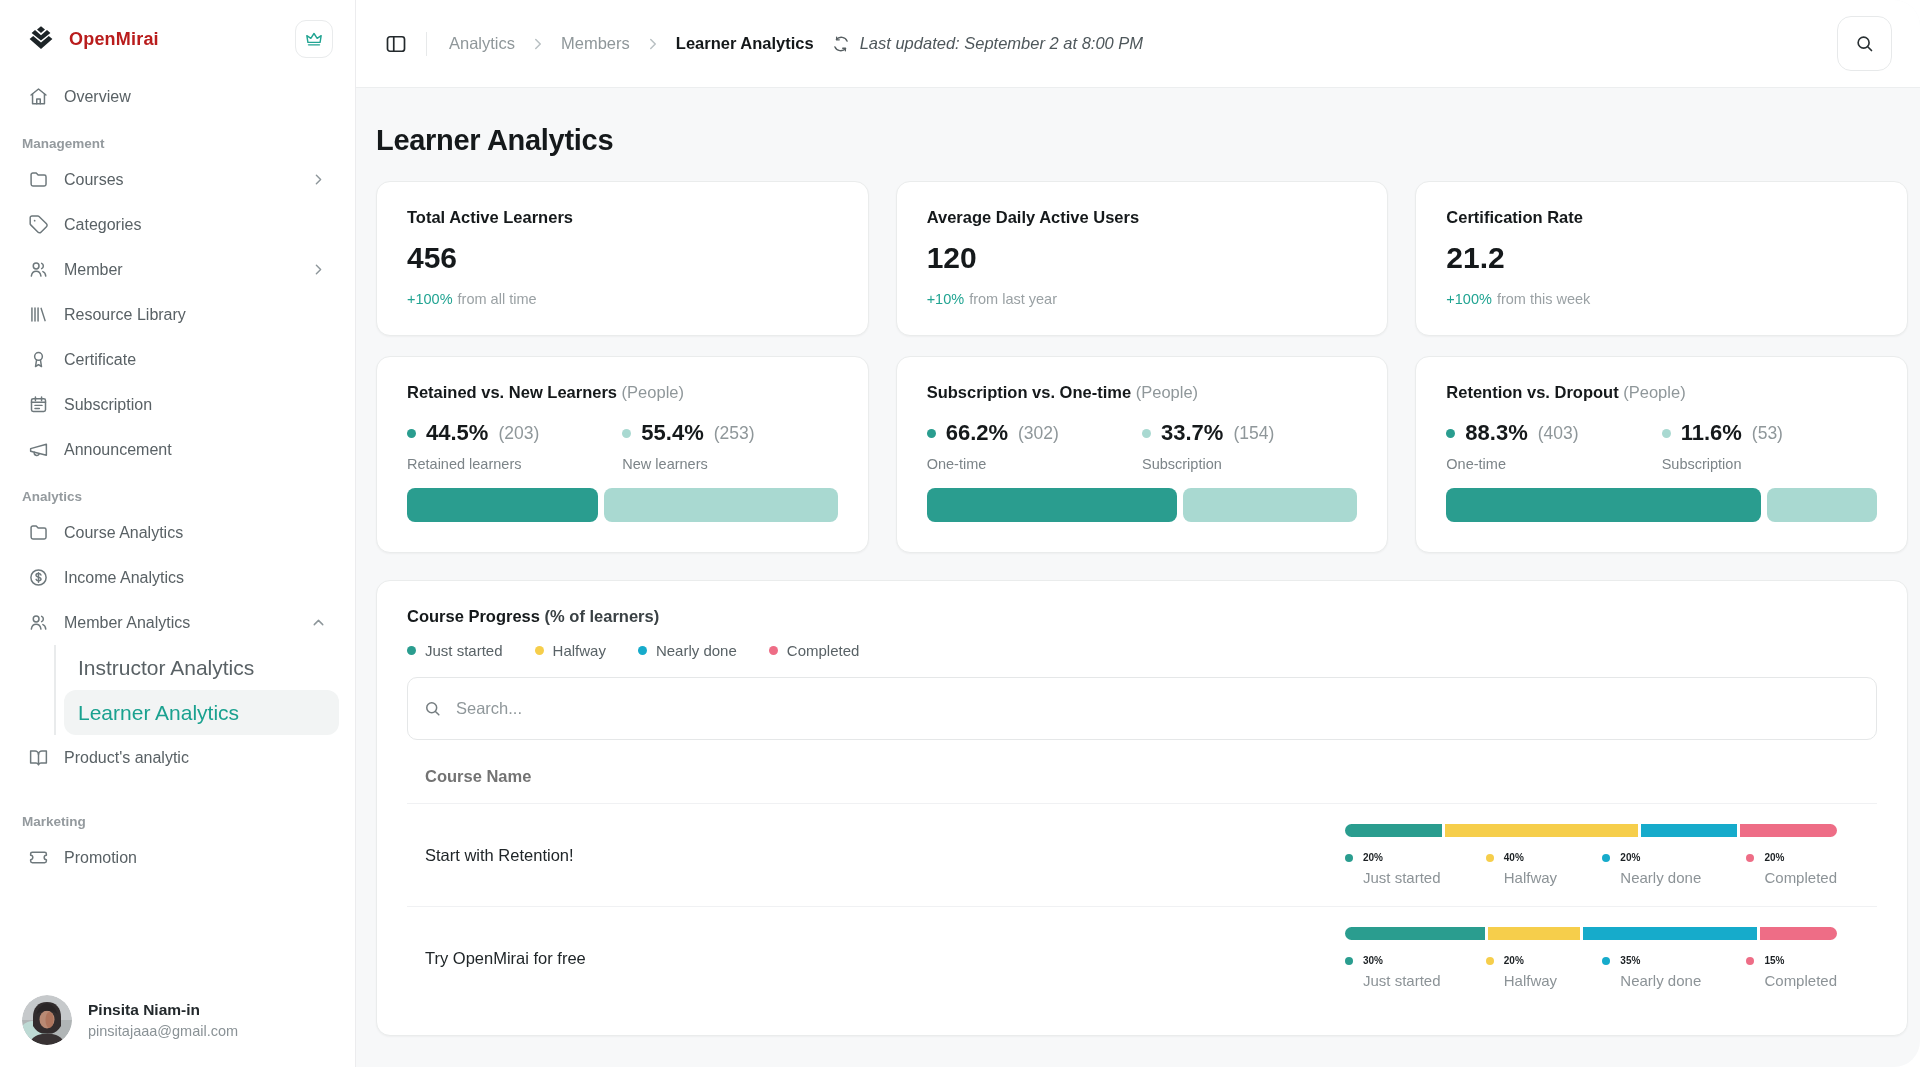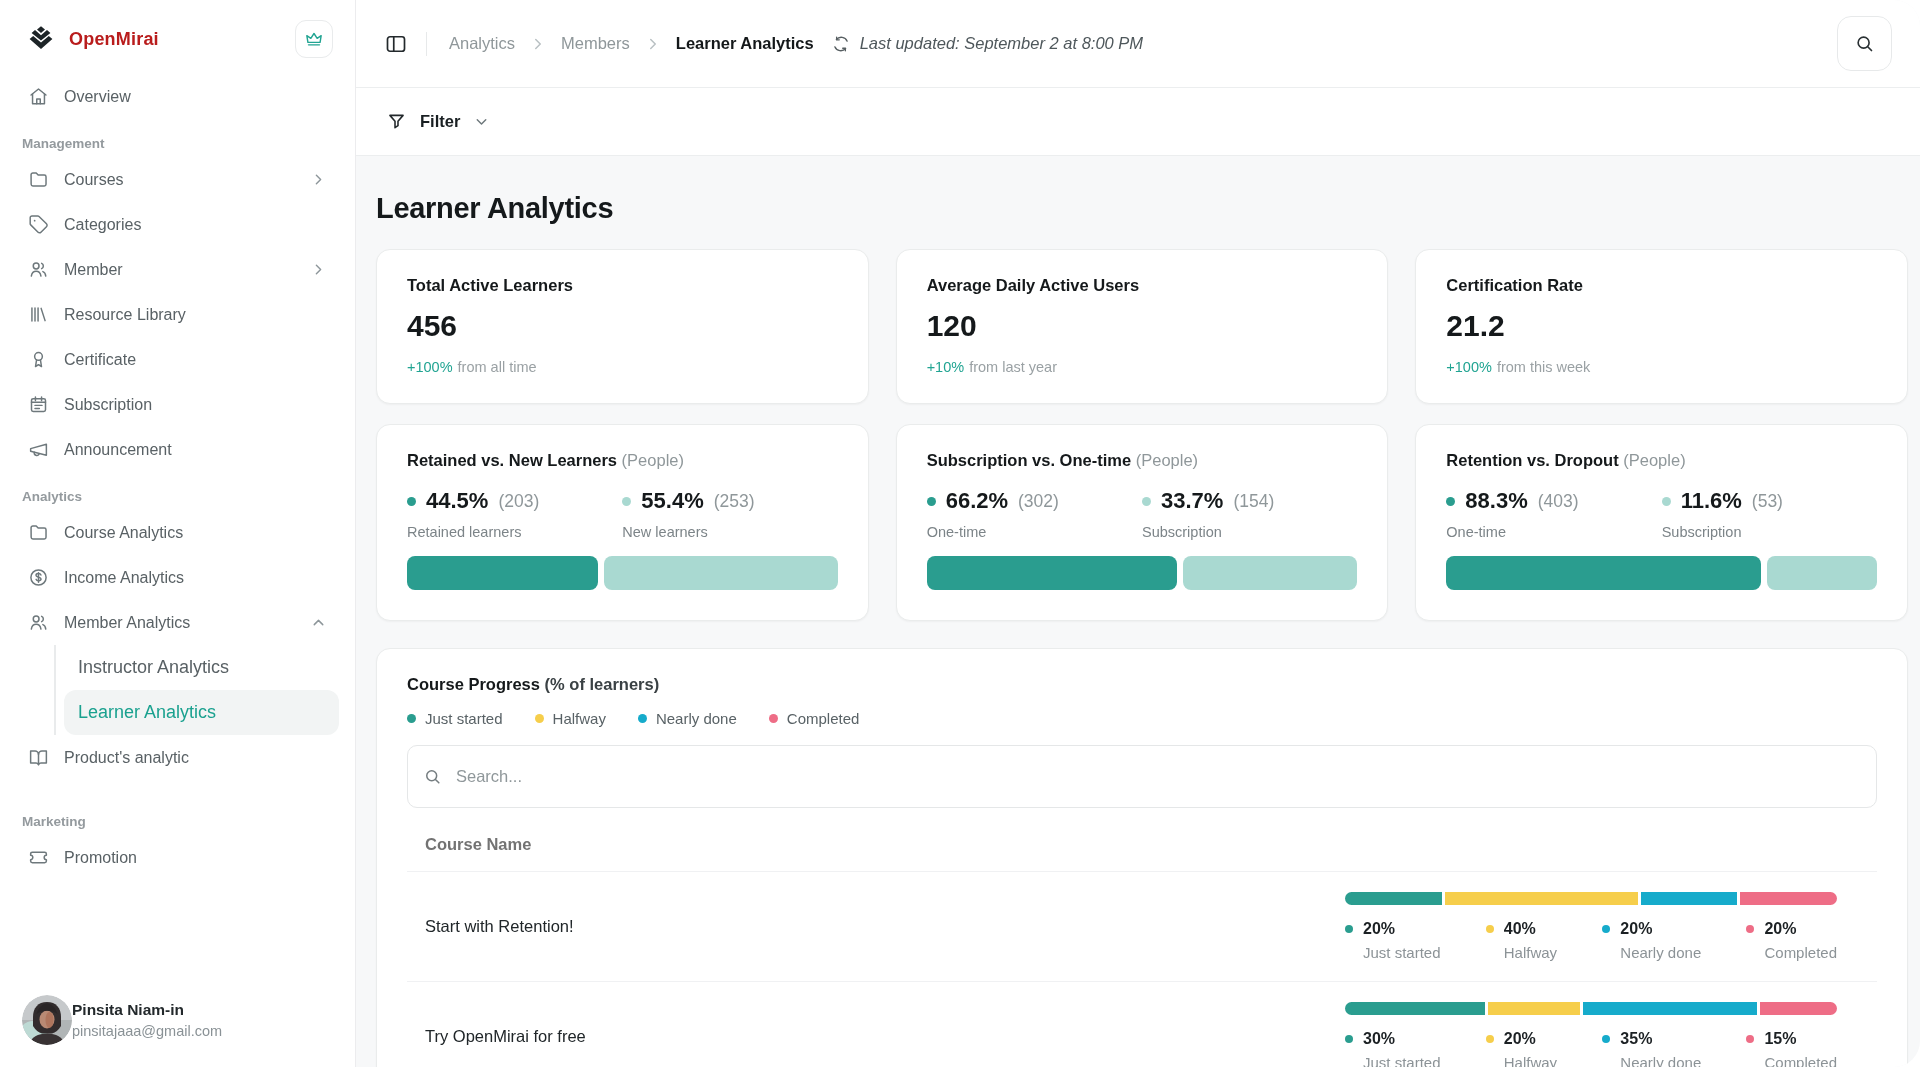--- a/index.html
+++ b/index.html
@@ -12,22 +12,22 @@
   .logo-row{display:flex;align-items:center;gap:13px;padding:20px 6px 10px 10px;}
   .logo-text{font-size:18px;font-weight:600;color:#b91c1c;letter-spacing:.2px;}
   .upgrade-btn{margin-left:auto;width:38px;height:38px;border:1px solid #e9ebec;border-radius:11px;background:#fff;display:flex;align-items:center;justify-content:center;cursor:pointer;}
   .nav{display:flex;flex-direction:column;margin-top:6px;}
   .nav-item{display:flex;align-items:center;gap:15px;padding:11px 12px;border-radius:12px;color:#596165;font-size:16px;cursor:pointer;line-height:23px;white-space:nowrap;}
   .nav-item svg{width:21px;height:21px;flex:none;color:#6e787c;}
   .nav-item .chev{margin-left:auto;width:17px;height:17px;color:#8d969a;}
   .nav-item.active{background:#f2f4f4;color:#1aa18f;font-weight:500;}
   .section-label{font-size:13.5px;font-weight:600;color:#949a9e;margin:17px 6px 6px;}
   .subnav{border-left:2px solid #e9ebec;margin-left:38px;display:flex;flex-direction:column;padding-left:8px;}
-  .subnav .nav-item{padding:11px 14px;font-size:18px;text-align:right;}
-  .user{margin-top:auto;display:flex;align-items:center;padding:14px 6px 22px;cursor:pointer;}
+  .subnav .nav-item{padding:11px 14px;font-size:21px;text-align:right;}
+  .user{margin-top:auto;display:flex;align-items:center;gap:16px;padding:14px 6px 22px;cursor:pointer;}
   .user-name{font-size:15.5px;font-weight:700;color:#23292c;}
   .user-email{font-size:14.5px;color:#8a9296;margin-top:4px;}
   .avatar{width:50px;height:50px;border-radius:50%;flex:none;overflow:hidden;}
 
   
   .main{flex:1;display:flex;flex-direction:column;min-width:0;background:#f7f8f9;}
   .topbar{background:#fff;height:88px;min-height:88px;display:flex;align-items:center;padding:0 28px;gap:14px;border-bottom:1px solid #eceeef;}
   .icon-btn{background:none;border:none;padding:0;display:flex;align-items:center;cursor:pointer;color:#23292c;}
   .tb-divider{width:1px;height:24px;background:#e7e9ea;margin:0 8px 0 4px;}
   .crumb{font-size:16.5px;color:#8f979a;cursor:pointer;}
@@ -74,21 +74,21 @@
   .search-box input{border:0;outline:0;font-size:16.5px;color:#333;width:100%;background:transparent;font-family:"Liberation Sans",sans-serif;}
   .search-box input::placeholder{color:#8f979a;}
   .table-head{font-size:16.5px;font-weight:700;color:#737373;padding:27px 16px 17px 18px;}
   .trow{border-top:1px solid #f0f1f3;display:flex;align-items:center;justify-content:space-between;padding:20px 6px 20px 18px;cursor:pointer;}
   .row-name{font-size:16.5px;color:#202629;}
   .row-viz{width:492px;margin-right:34px;flex:none;}
   .minibar{display:flex;gap:3px;height:13px;border-radius:7px;overflow:hidden;}
   .pct-grid{display:flex;justify-content:space-between;margin-top:15px;}
   .pct-top{display:flex;align-items:center;gap:10px;}
   .pct-top .dot{width:8px;height:8px;}
-  .pct-value{font-size:16px;font-weight:700;color:#1c2124;}
+  .pct-value{font-size:10px;font-weight:700;color:#1c2124;}
   .pct-label{font-size:15px;color:#8c9397;margin-top:6px;padding-left:18px;white-space:nowrap;}
 </style>
 </head>
 <body>
 
 <div class="app">
 
   <aside class="sidebar">
     <div class="logo-row">
       <span style="display:flex;">
@@ -293,29 +293,20 @@
         <span>Last updated: September 2 at 8:00 PM</span>
       </span>
       <button class="search-btn">
         <svg width="21" height="21" viewBox="0 0 24 24" fill="none" stroke="currentColor" stroke-width="1.9" stroke-linecap="round">
             <circle cx="11" cy="11" r="6.25"></circle>
             <path d="m15.7 15.7 4.3 4.3"></path>
           </svg>
       </button>
     </header>
 
-    <div class="filterbar">
-      <svg width="21" height="21" viewBox="0 0 24 24" fill="none" stroke="#23292c" stroke-width="1.8" stroke-linejoin="round">
-          <path d="M4.5 5h15l-5.8 6.8v5l-3.4 2.3v-7.3z"></path>
-        </svg>
-      <span class="filter-label">Filter</span>
-      <svg class="chevdn" viewBox="0 0 24 24" fill="none" stroke="currentColor" stroke-width="2" stroke-linecap="round" stroke-linejoin="round">
-          <path d="m6 9.5 6 6 6-6"></path>
-        </svg>
-    </div>
 
     <div class="content">
       <h1 class="page-title">Learner Analytics</h1>
 
       <div class="grid3">
         <div class="card stat-card">
           <div class="stat-title">Total Active Learners</div>
           <div class="stat-value">456</div>
           <div class="stat-delta"><span class="pos">+100%</span><span>from all time</span></div>
         </div>

